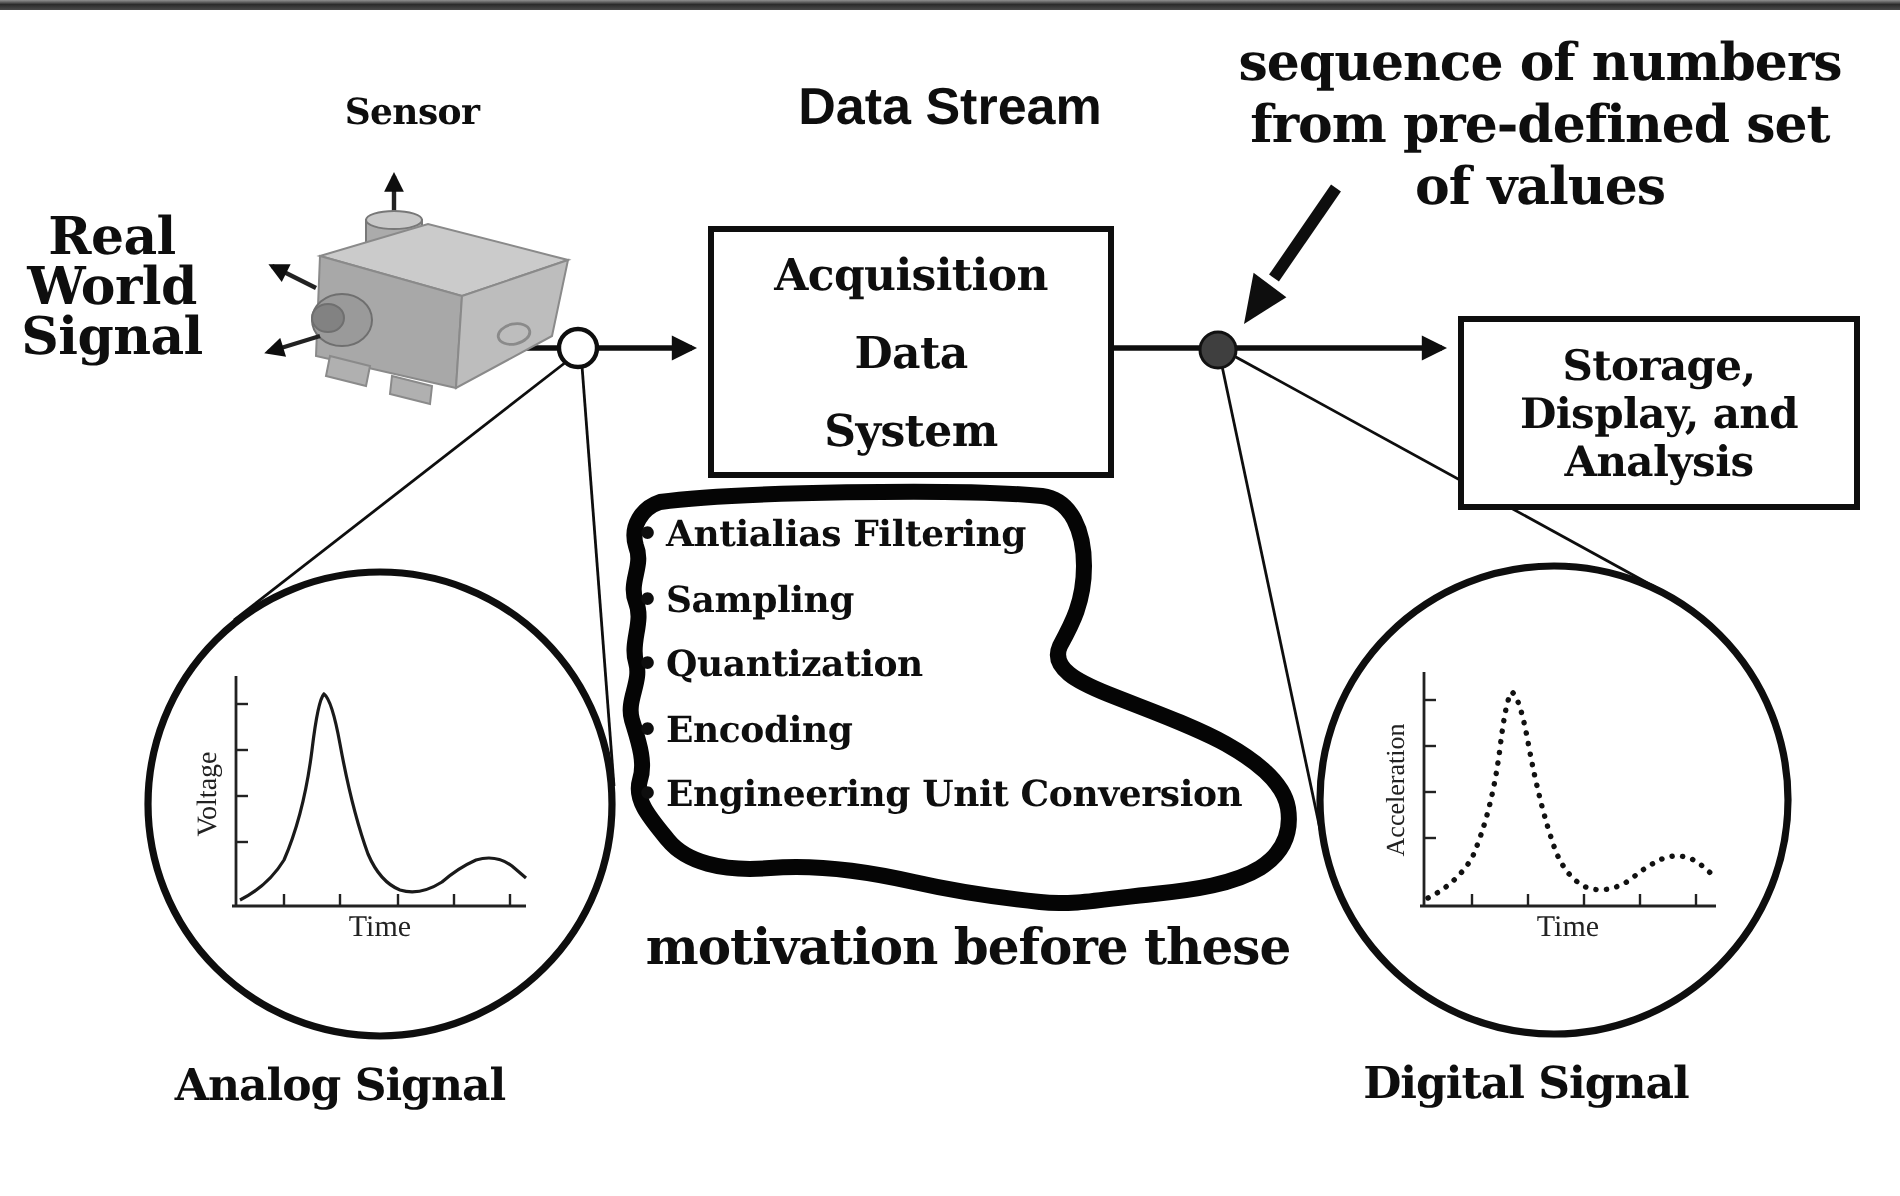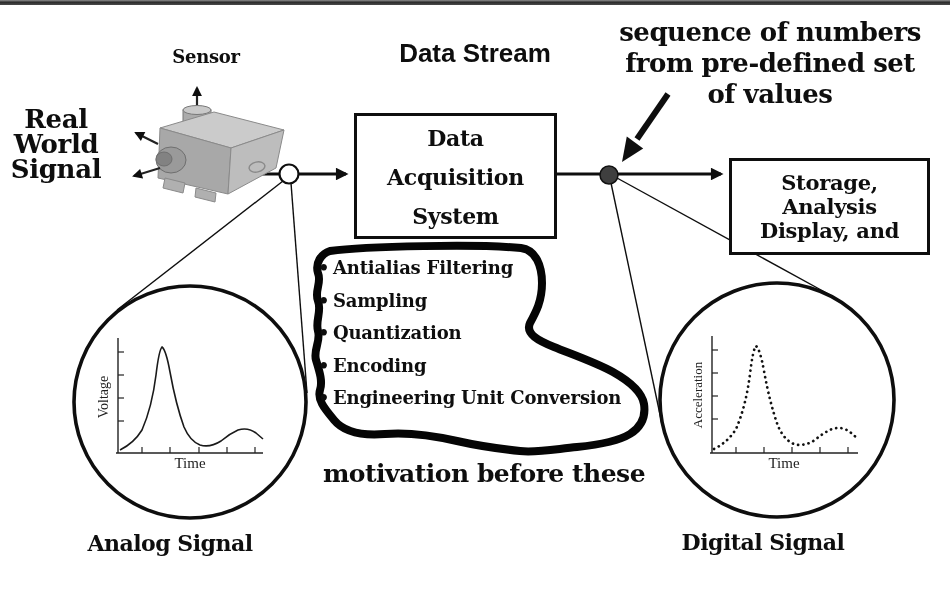--- a/index.html
+++ b/index.html
@@ -168,29 +168,29 @@
     <div>Signal</div>
   </div>
 
   <div id="seqnote" class="abs ctr slab">
     <div>sequence of numbers</div>
     <div>from pre-defined set</div>
     <div>of values</div>
   </div>
 
   <div id="daqbox" class="abs ctr slab flowbox">
+    <div>Acquisition</div>
     <div>Data</div>
-    <div>Acquisition</div>
     <div>System</div>
   </div>
 
   <div id="storagebox" class="abs ctr slab flowbox">
     <div>Storage,</div>
+    <div>Display, and</div>
     <div>Analysis</div>
-    <div>Display, and</div>
   </div>
 
   <div id="steps" class="abs">
     <div class="step">
       <span class="b">•</span>
       <span>Antialias Filtering</span>
     </div>
     <div class="step">
       <span class="b">•</span>
       <span>Sampling</span>

